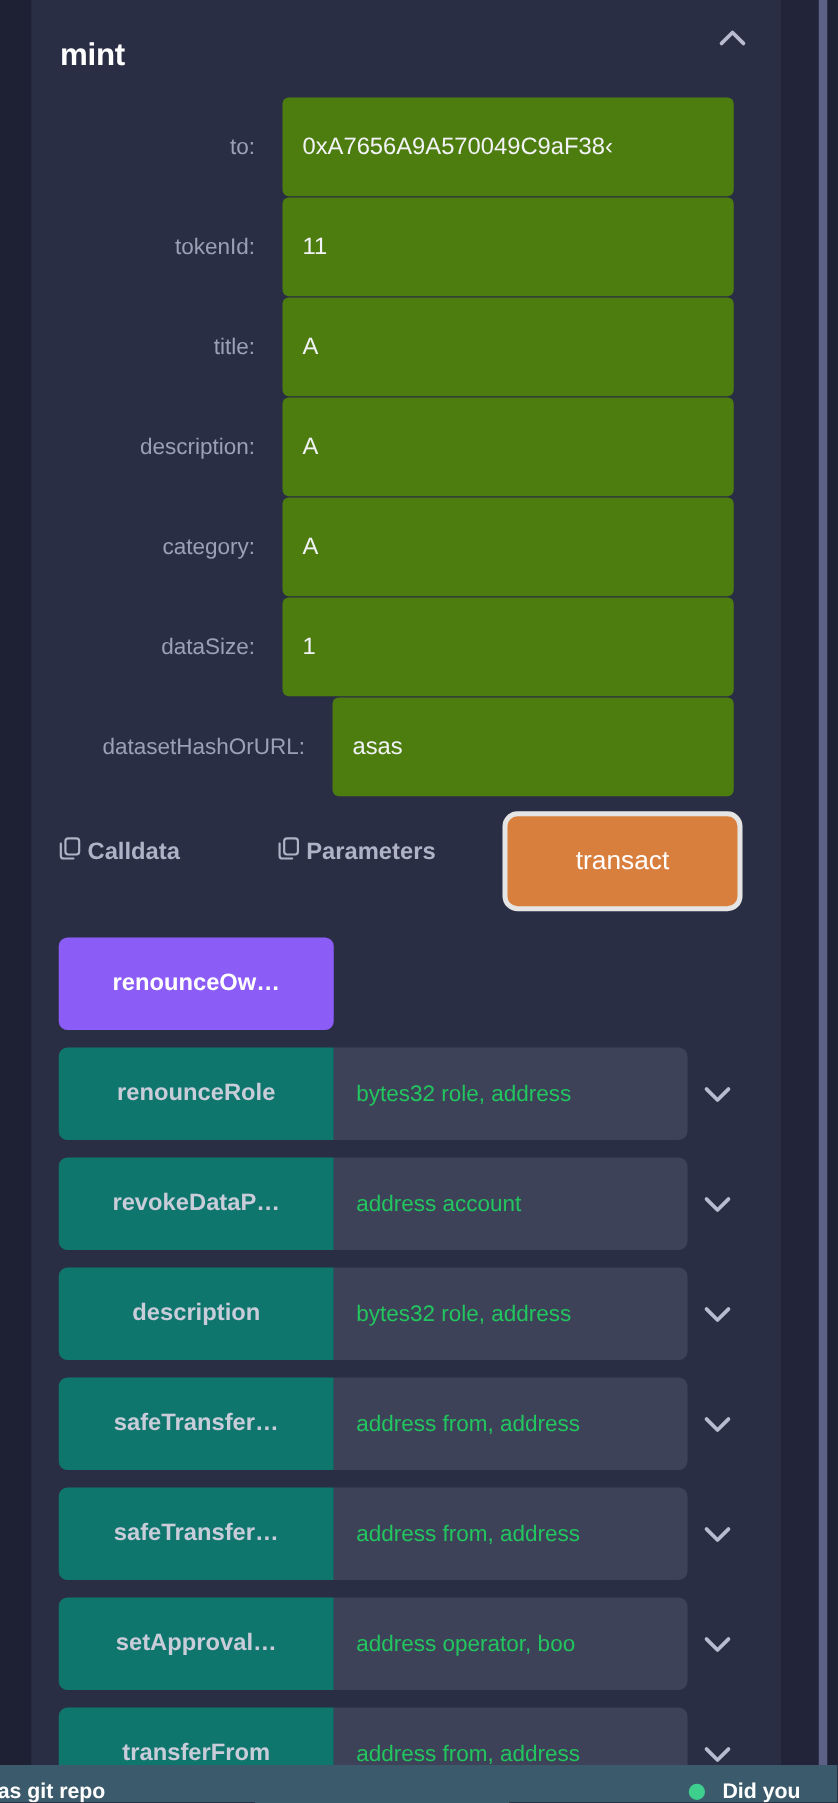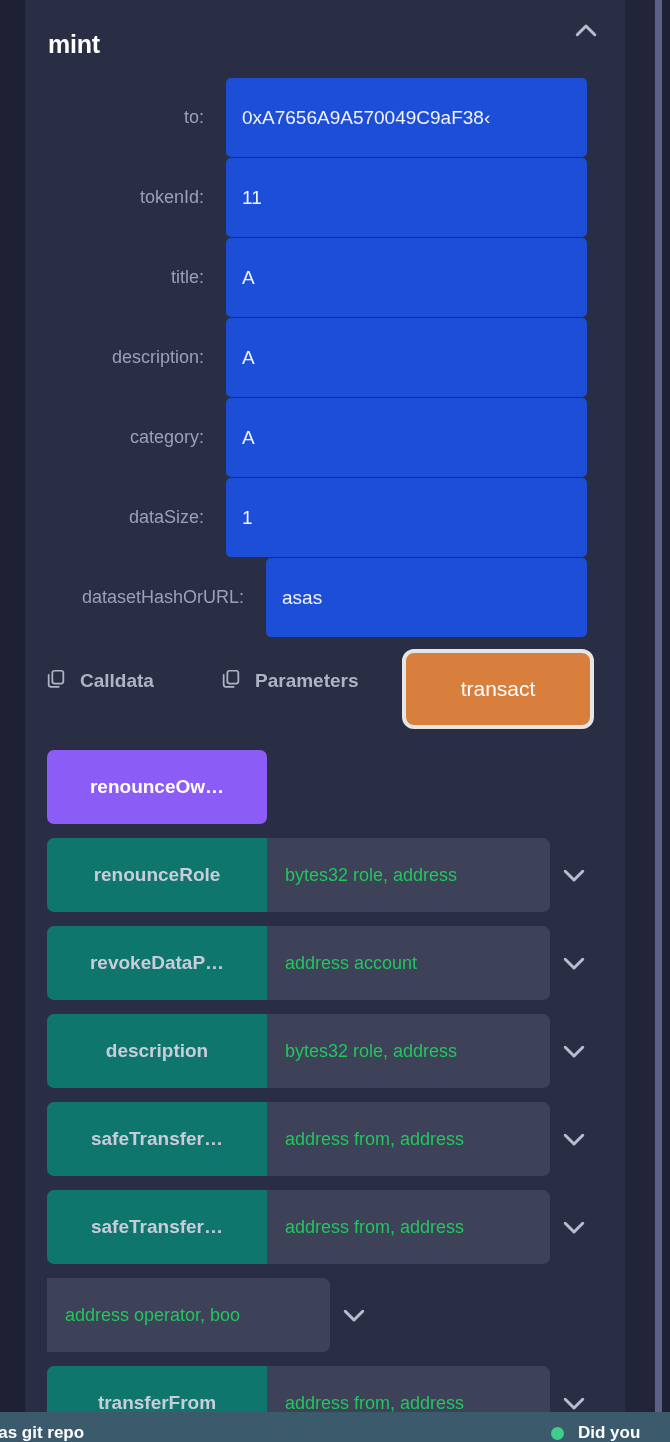--- a/index.html
+++ b/index.html
@@ -55,38 +55,38 @@
     display:flex; align-items:center;
     padding:0 13px 0 0;
     margin-bottom:1px;
   }
   .form-label {
     font-size:18px; color:#9aa0b5;
     text-align:right; padding-right:22px;
     white-space:nowrap;
   }
   .form-input {
-    height:79px; background:#1d4ed8; border-radius:5px;
+    height:79px; background:#4d7c0f; border-radius:5px;
     color:#f2f3f7; font-size:19px;
     display:flex; align-items:center;
     padding:0 16px; overflow:hidden; white-space:nowrap;
     cursor:text;
   }
   .form-row.std .form-label { width:201px; }
   .form-row.std .form-input { width:361px; }
   .form-row.wide .form-label { width:241px; }
   .form-row.wide .form-input { width:321px; }
 
   
   #action-bar {
     position:relative; height:88px; margin-top:7px;
   }
   .copy-action {
     position:absolute; top:24px;
-    display:flex; align-items:center; gap:13px;
+    display:flex; align-items:center; gap:3px;
     cursor:pointer;
   }
   .copy-action .label {
     font-size:19px; font-weight:bold; color:#aeb3c6;
   }
   #copy-calldata { left:20px; }
   #copy-parameters { left:195px; }
 
   #transact-focus {
     position:absolute; left:377px; top:5px;
@@ -267,20 +267,21 @@
       <div class="fn-row">
         <div class="fn-btn">safeTransfer…</div>
         <div class="fn-sig">address from, address</div>
         <div class="fn-expand">
           <svg width="30" height="30" viewBox="0 0 24 24" fill="none" stroke="#b8bcd0" stroke-width="2.4" stroke-linecap="round" stroke-linejoin="round">
             <polyline points="5,9 12,16 19,9"></polyline>
           </svg>
         </div>
       </div>
       <div class="fn-row">
+        <div class="fn-btn">setApproval…</div>
         <div class="fn-sig">address operator, boo</div>
         <div class="fn-expand">
           <svg width="30" height="30" viewBox="0 0 24 24" fill="none" stroke="#b8bcd0" stroke-width="2.4" stroke-linecap="round" stroke-linejoin="round">
             <polyline points="5,9 12,16 19,9"></polyline>
           </svg>
         </div>
       </div>
       <div class="fn-row">
         <div class="fn-btn">transferFrom</div>
         <div class="fn-sig">address from, address</div>

